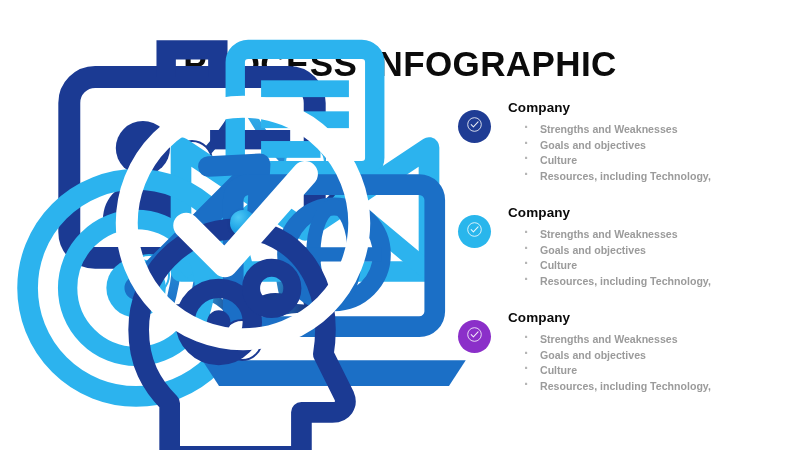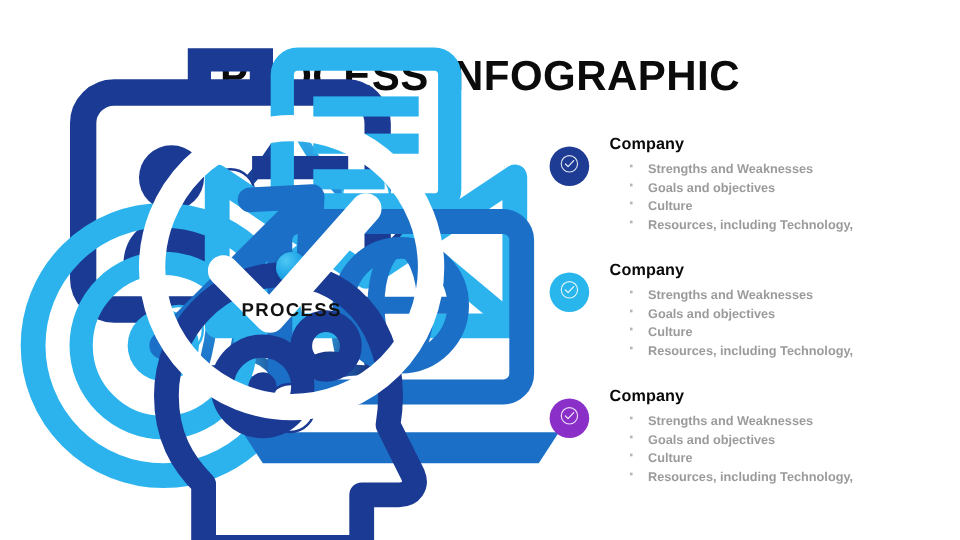--- a/index.html
+++ b/index.html
@@ -109,21 +109,21 @@
     align-items: center;
     justify-content: center;
   }
   .item-body {
     margin-left: 50px;
   }
   .item-title {
     font-size: 13.5px;
     font-weight: bold;
     color: #0a0a0a;
-    margin: 12px 0 7px 0;
+    margin: 0 0 7px 0;
     letter-spacing: 0.1px;
   }
   .bullets {
     list-style: none;
     margin: 0;
     padding: 0;
     font-weight: bold;
   }
   .bullets li {
     position: relative;
@@ -267,21 +267,20 @@
     <div class="center-badge" style="left:142px; top:128px;">
       <span>
         <svg width="17" height="17" viewBox="0 0 24 24">
           <circle cx="12" cy="12" r="9" fill="none" stroke="#ffffff" stroke-width="1.7"></circle>
           <path d="M7.6 12.2 L10.6 15.2 L16.8 8.2" fill="none" stroke="#ffffff" stroke-width="2" stroke-linecap="round" stroke-linejoin="round"></path>
         </svg>
       </span>
     </div>
   </div>
 
-  <div class="center-label">PROCESS</div>
 
   <div class="panel">
 
     <div class="item">
       <div class="item-bullet-circle" style="background:#1f3c94;">
         <span>
           <svg width="19" height="19" viewBox="0 0 24 24">
             <circle cx="12" cy="12" r="8.6" fill="none" stroke="#ffffff" stroke-width="1.2" opacity="0.85"></circle>
             <path d="M7.8 12.2 L10.6 15 L16.5 8.6" fill="none" stroke="#ffffff" stroke-width="1.3" stroke-linecap="round" stroke-linejoin="round" opacity="0.9"></path>
           </svg>

